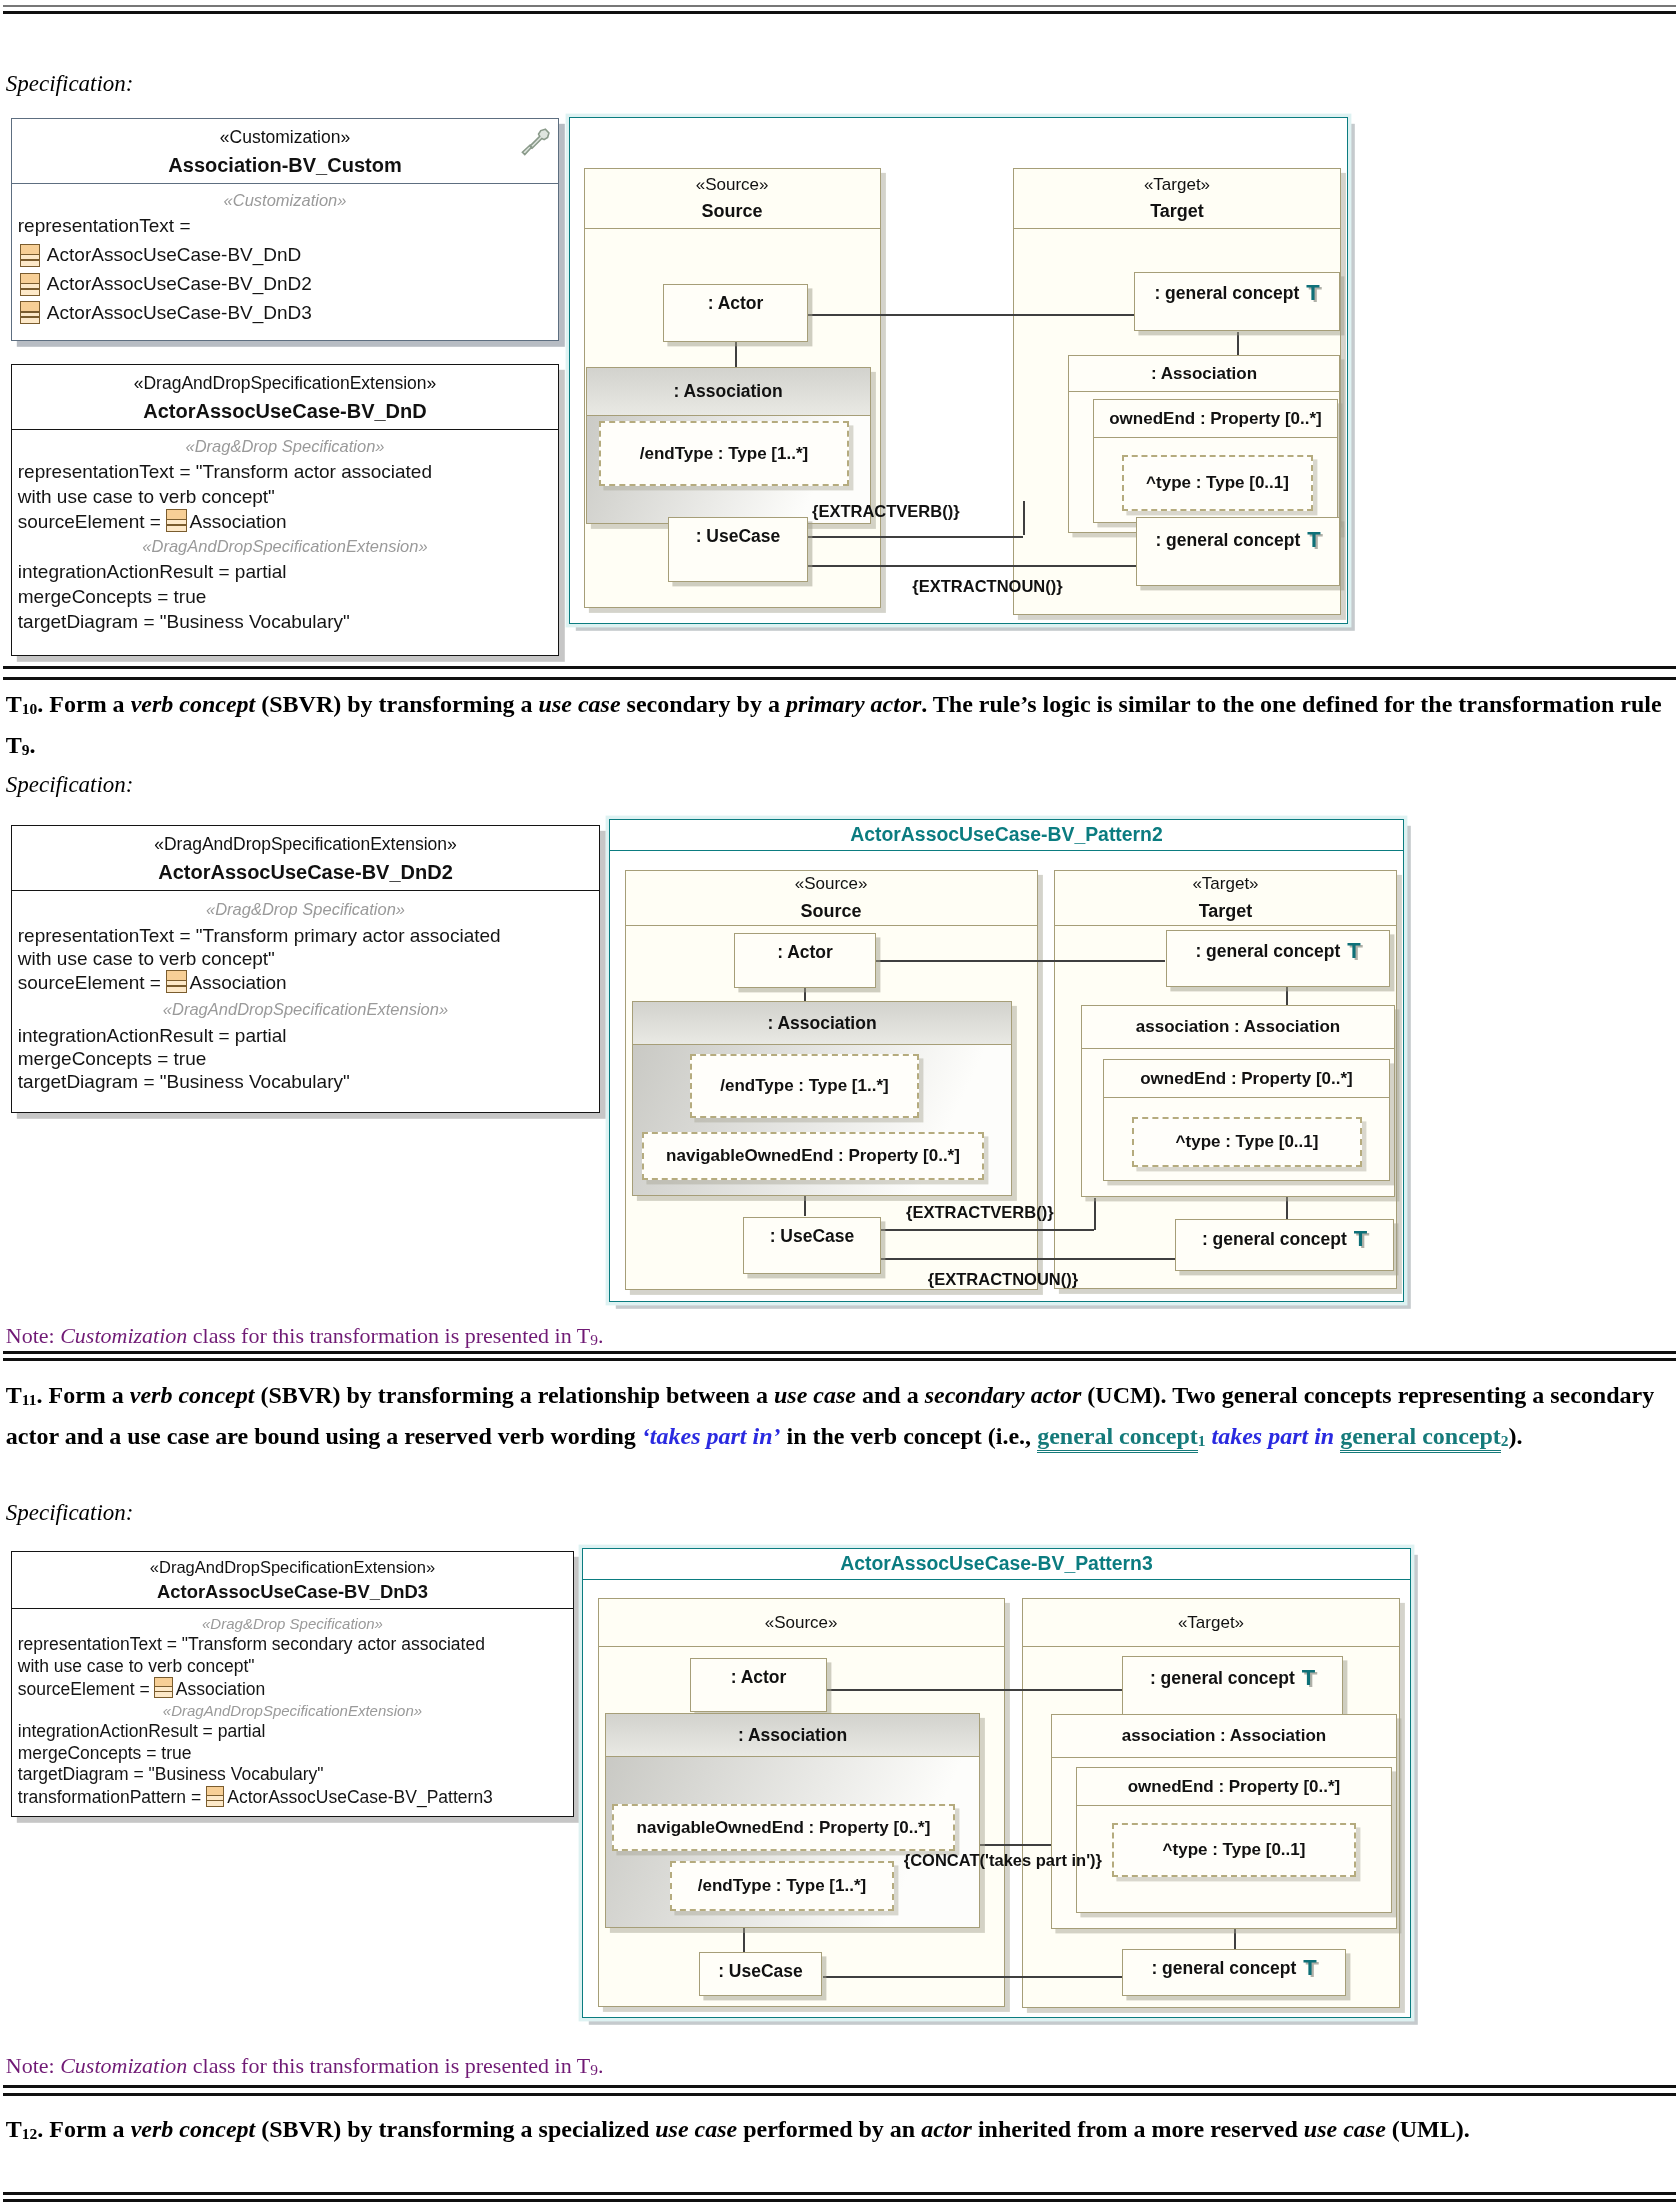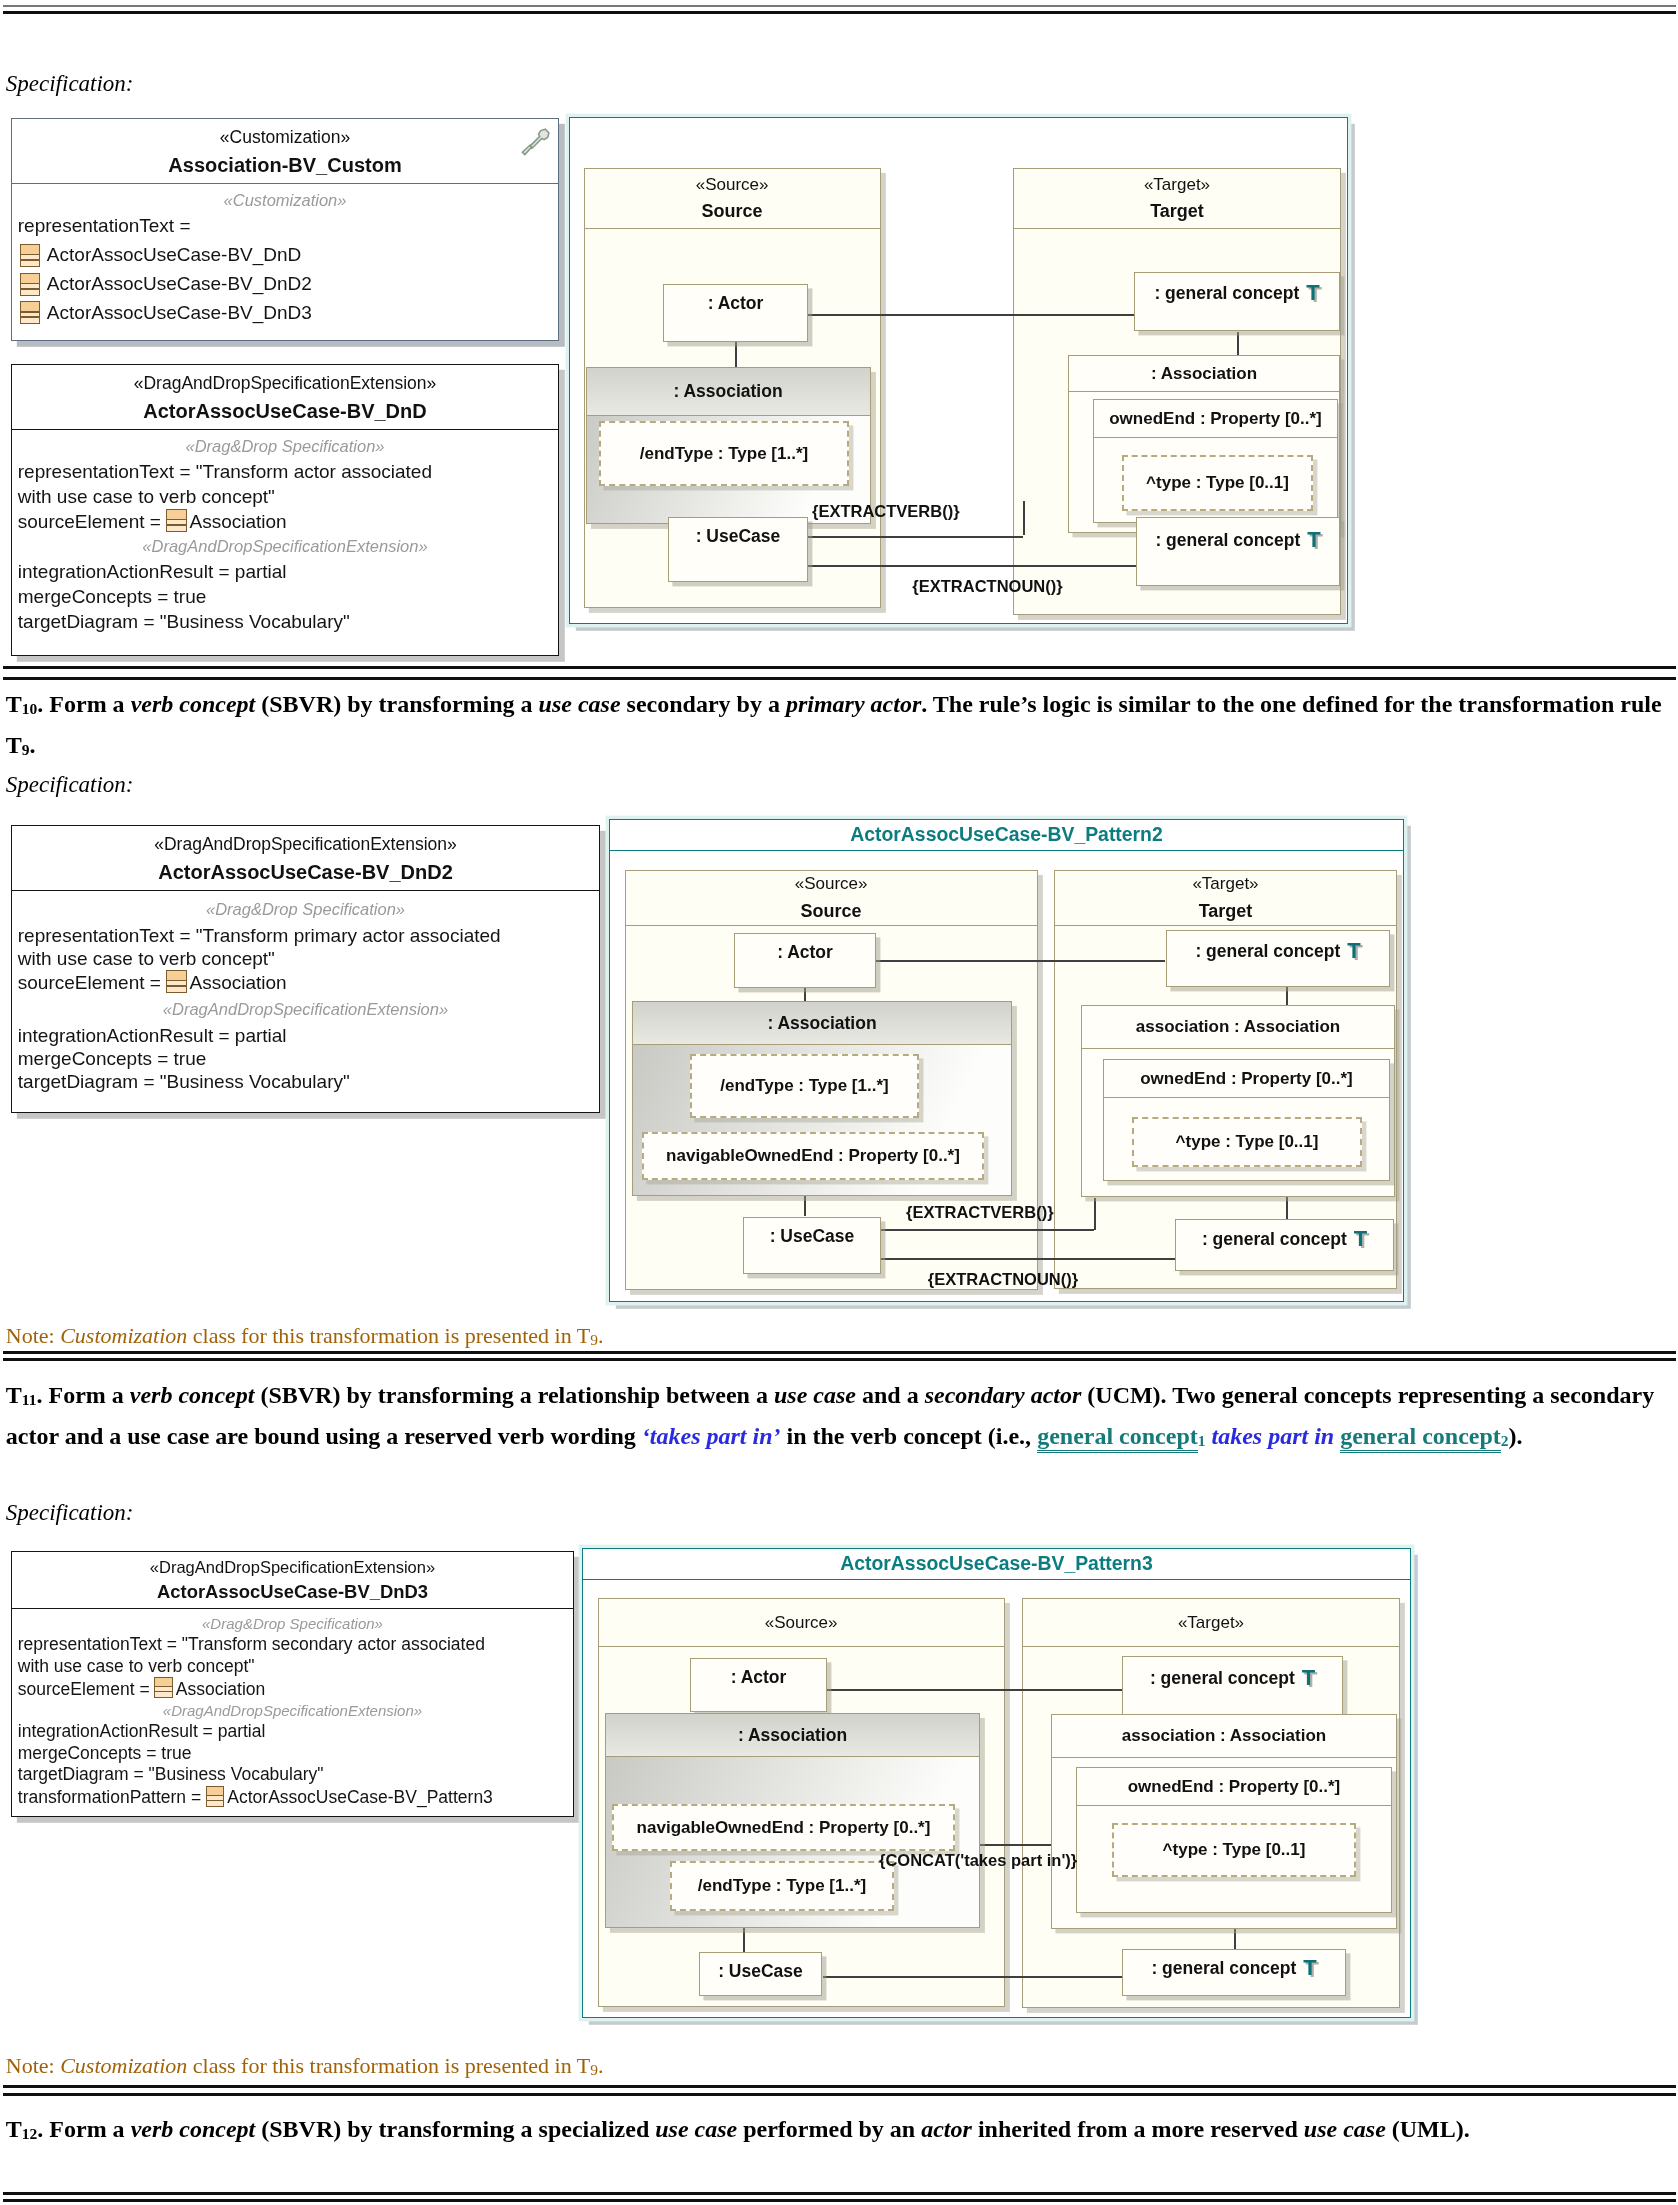--- a/index.html
+++ b/index.html
@@ -2,21 +2,21 @@
 <html style="font-size:7.8px"><head>
 <meta charset="utf-8">
 <style>
   html,body{margin:0;padding:0;background:#fff;}
   #page{position:relative;width:1679px;height:2205px;background:#fff;overflow:hidden;
         font-family:"Liberation Sans",sans-serif;}
   .rule{position:absolute;left:2.9px;right:2.9px;height:3.4px;background:#101010;}
   .heading{position:absolute;left:5.8px;width:1668px;font-family:"Liberation Serif",serif;
            font-weight:bold;font-size:24px;line-height:36px;color:#000;}
   .noteline{position:absolute;left:5.8px;width:1668px;font-family:"Liberation Serif",serif;
-           font-size:22px;color:#a16207;}
+           font-size:22px;color:#701a75;}
   .speclbl{position:absolute;left:5.8px;font-family:"Liberation Serif",serif;
            font-style:italic;font-size:23px;color:#000;}
   .it{font-style:italic;}
   .sub{font-size:15.5px;vertical-align:-0.14em;}
   .blue{color:#2a2ae0;font-style:italic;}
   .tealu{color:#157a7a;border-bottom:3.4px double #157a7a;padding-bottom:0.5px;}
   .tealsub{color:#157a7a;font-size:15.5px;vertical-align:-0.14em;}
 
   
   .sbox{position:absolute;background:#fff;}
@@ -354,21 +354,21 @@
     </div>
     <div class="dsh" style="left:529px;top:274px;width:244px;height:54px;">
         <span>^type : Type [0..1]</span>
       </div>
 
     <div class="obj gcbox" style="left:539px;top:400px;width:224px;height:47px;padding-top:7.8px;">
         <span>: general concept</span>
         <span class="ticon">T</span>
       </div>
 
-    <div class="clbl" style="left:296px;top:302px;width:223px;text-align:left;">{CONCAT('takes part in')}</div>
+    <div class="clbl" style="left:296px;top:302px;width:223px;text-align:right;">{CONCAT('takes part in')}</div>
   </div>
 
   <div class="noteline" style="top:2053px;">
     <span>Note: </span><span class="it">Customization</span><span> class for this transformation is presented in T</span><span class="sub">9</span><span>.</span>
   </div>
 
   <div class="rule" style="top:2085px;"></div>
   <div class="rule" style="top:2093px;"></div>
 
   <div class="heading" style="top:2111px;">

